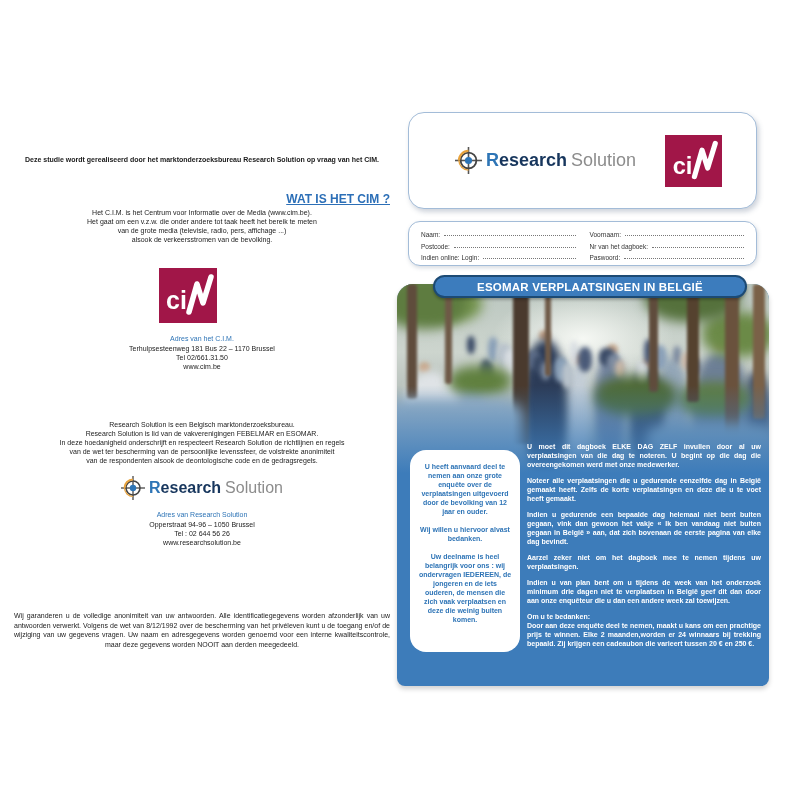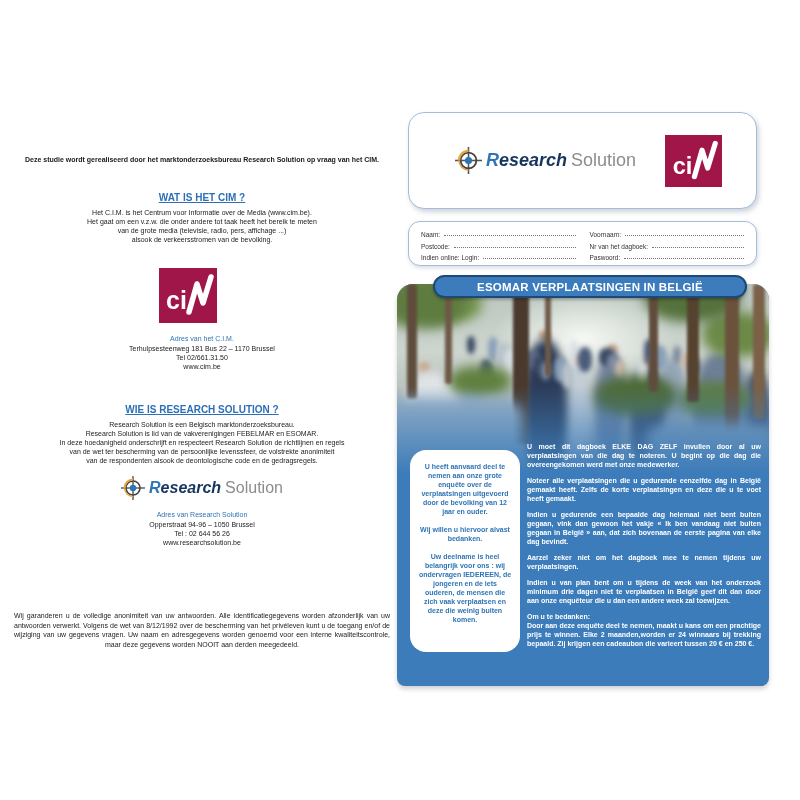--- a/index.html
+++ b/index.html
@@ -2,31 +2,31 @@
 <html><head>
 <meta charset="utf-8">
 <style>
   html,body{margin:0;padding:0;background:#ffffff;}
   .canvas{position:relative;width:800px;height:800px;background:#fff;overflow:hidden;
           font-family:"Liberation Sans",sans-serif;color:#1a1a1a;}
   .abs{position:absolute;}
   
   .lp{left:14px;top:0;width:376px;}
   .intro{top:155px;font-size:7px;font-weight:bold;text-align:center;line-height:9px;}
-  .h-blue{color:#2c6fb7;font-weight:bold;font-size:10px;text-decoration:underline;text-align:center;width:376px;}
+  .h-blue{color:#2c6fb7;font-weight:bold;font-size:12px;text-decoration:underline;text-align:right;width:376px;}
   .body-c{font-size:7px;line-height:9px;text-align:center;white-space:pre-line;width:376px;color:#222;}
   .addr-label{color:#2e74b6;font-size:7px;text-align:center;width:376px;}
   .addr-line{font-size:7px;text-align:center;width:376px;color:#222;line-height:9px;white-space:pre-line;}
   .cim-badge{left:0;width:376px;display:flex;justify-content:center;}
   .footer-p{top:611px;width:376px;font-size:7px;line-height:9.5px;text-align:justify;text-align-last:center;color:#222;}
   
   .cimbox{background:#a11648;display:flex;align-items:flex-start;justify-content:center;}
   
   .rslogo{display:flex;align-items:center;justify-content:center;gap:4px;}
-  .rs-word{font-weight:bold;color:#17365d;letter-spacing:0;font-style:italic;}
+  .rs-word{font-weight:bold;color:#17365d;letter-spacing:0;}
   .rs-word .r{color:#2e75b6;}
   .rs-sol{color:#8c8c8c;font-weight:normal;}
   .hdr-box{left:408px;top:112px;width:349px;height:97px;background:#fff;border:1.5px solid #a3bcd8;
            border-radius:16px;box-shadow:2px 3px 5px rgba(60,80,110,.25);
            display:flex;align-items:center;justify-content:space-between;padding:0 34px 0 46px;box-sizing:border-box;}
   .form-box{left:408px;top:221px;width:349px;height:45px;background:#fff;border:1.5px solid #a3bcd8;
             border-radius:12px;box-shadow:1px 2px 4px rgba(60,80,110,.2);
             display:grid;grid-template-columns:1fr 1fr;column-gap:14px;
             padding:5px 12px 4px 12px;box-sizing:border-box;align-content:space-between;}
   .f-row{display:flex;align-items:flex-end;font-size:6.5px;color:#333;height:11px;}
@@ -75,21 +75,20 @@
         <polyline points="30,44 38,16 44,35 52,9" fill="none" stroke="#ffffff" stroke-width="5.5" stroke-linecap="round" stroke-linejoin="round"></polyline>
       </svg>
     </div>
   </div>
 
   <div class="abs addr-label" style="left:14px;top:335px;">Adres van het C.I.M.</div>
   <div class="abs addr-line" style="left:14px;top:344px;">Terhulpsesteenweg 181 Bus 22 – 1170 Brussel
 Tel  02/661.31.50
 www.cim.be</div>
 
-  <div class="abs h-blue" style="left:14px;top:404px;">WIE IS RESEARCH SOLUTION ?</div>
 
   <div class="abs body-c" style="left:14px;top:420px;">Research Solution is een Belgisch marktonderzoeksbureau.
 Research Solution is lid van de vakverenigingen  FEBELMAR en ESOMAR.
 In deze hoedanigheid onderschrijft en respecteert Research Solution de richtlijnen en regels
 van de wet ter bescherming van de persoonlijke levenssfeer, de volstrekte anonimiteit
 van de respondenten alsook de deontologische code en de gedragsregels.</div>
 
   <div class="abs rslogo" style="left:14px;top:476px;width:376px;">
     <svg width="24" height="24" viewBox="0 0 24 24">
       <line x1="12" y1="0" x2="12" y2="24" stroke="#555" stroke-width="1.4"></line>

